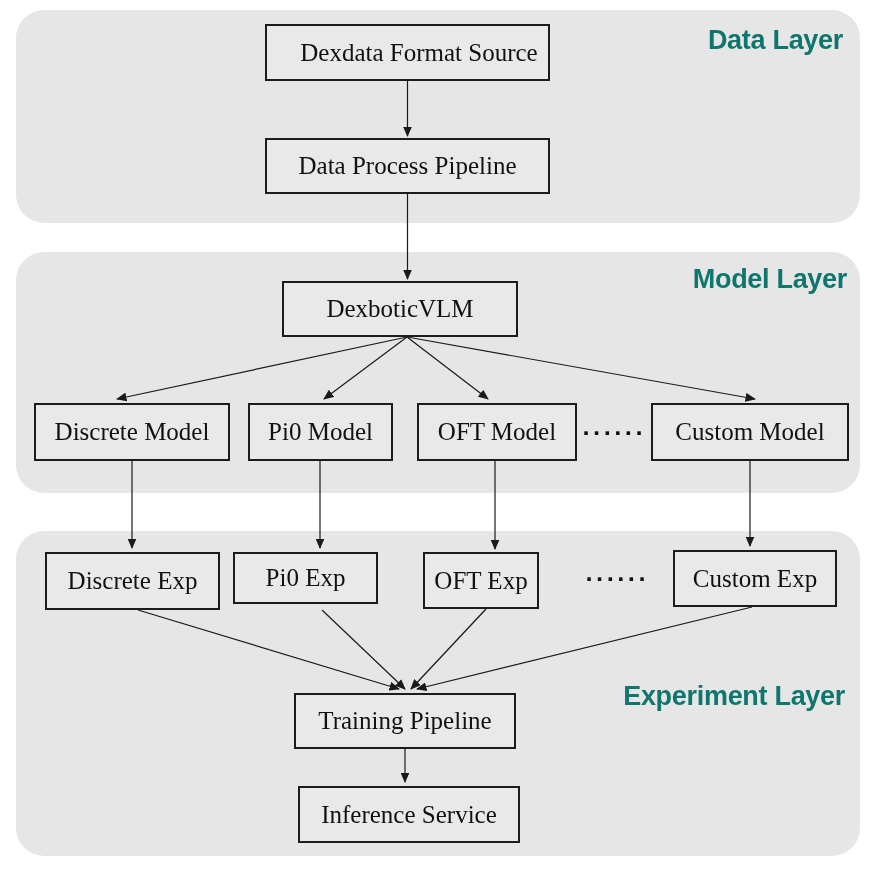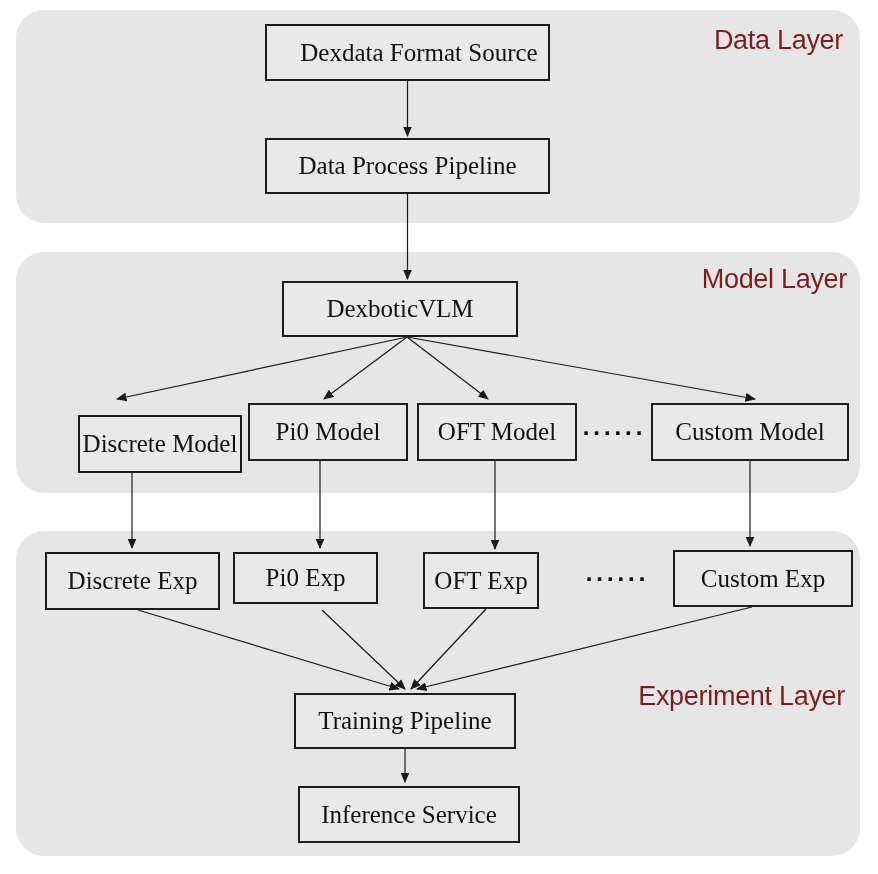--- a/index.html
+++ b/index.html
@@ -11,24 +11,24 @@
     overflow:hidden;
   }
   .layer{
     position:absolute;
     background:#e6e6e6;
     border-radius:28px;
   }
   .layer-label{
     position:absolute;
     font-family:"Liberation Sans","DejaVu Sans",sans-serif;
-    font-weight:400;
+    font-weight:700;
     font-size:27px;
     line-height:32px;
-    color:#7f1d1d;
+    color:#0f766e;
     text-align:center;
     letter-spacing:-0.3px;
   }
   .node{
     position:absolute;
     background:#e9e9e9;
     border:2px solid #1c1c1c;
     box-sizing:border-box;
     display:flex;
     align-items:center;
@@ -95,28 +95,28 @@
     <line x1="486" y1="609" x2="411" y2="689" marker-end="url(#arrow)"></line>
     <line x1="752" y1="607" x2="417" y2="689" marker-end="url(#arrow)"></line>
 
     <line x1="405" y1="749" x2="405" y2="782" marker-end="url(#arrow)"></line>
   </svg>
 
   <div class="node" style="left:265px;top:24px;width:285px;height:57px;padding-left:23px;">Dexdata Format Source</div>
   <div class="node" style="left:265px;top:138px;width:285px;height:56px;">Data Process Pipeline</div>
 
   <div class="node" style="left:282px;top:281px;width:236px;height:56px;">DexboticVLM</div>
-  <div class="node" style="left:34px;top:415px;width:164px;height:58px;margin-left:44px;">Discrete Model</div>
-  <div class="node" style="left:248px;top:403px;width:160px;height:58px;">Pi0 Model</div>
+  <div class="node" style="left:34px;top:403px;width:196px;height:58px;">Discrete Model</div>
+  <div class="node" style="left:248px;top:403px;width:145px;height:58px;">Pi0 Model</div>
   <div class="node" style="left:417px;top:403px;width:160px;height:58px;">OFT Model</div>
   <div class="node" style="left:651px;top:403px;width:198px;height:58px;">Custom Model</div>
   <div class="dots" style="left:582px;top:421px;width:64px;">······</div>
 
   <div class="node" style="left:45px;top:552px;width:175px;height:58px;">Discrete Exp</div>
   <div class="node" style="left:233px;top:552px;width:145px;height:52px;">Pi0 Exp</div>
   <div class="node" style="left:423px;top:552px;width:116px;height:57px;">OFT Exp</div>
-  <div class="node" style="left:673px;top:550px;width:180px;height:57px;">Custom Exp</div>
+  <div class="node" style="left:673px;top:550px;width:164px;height:57px;">Custom Exp</div>
   <div class="dots" style="left:585px;top:567px;width:64px;">······</div>
 
   <div class="node" style="left:294px;top:693px;width:222px;height:56px;">Training Pipeline</div>
   <div class="node" style="left:298px;top:786px;width:222px;height:57px;">Inference Service</div>
 
 </div>
 
 </body></html>

